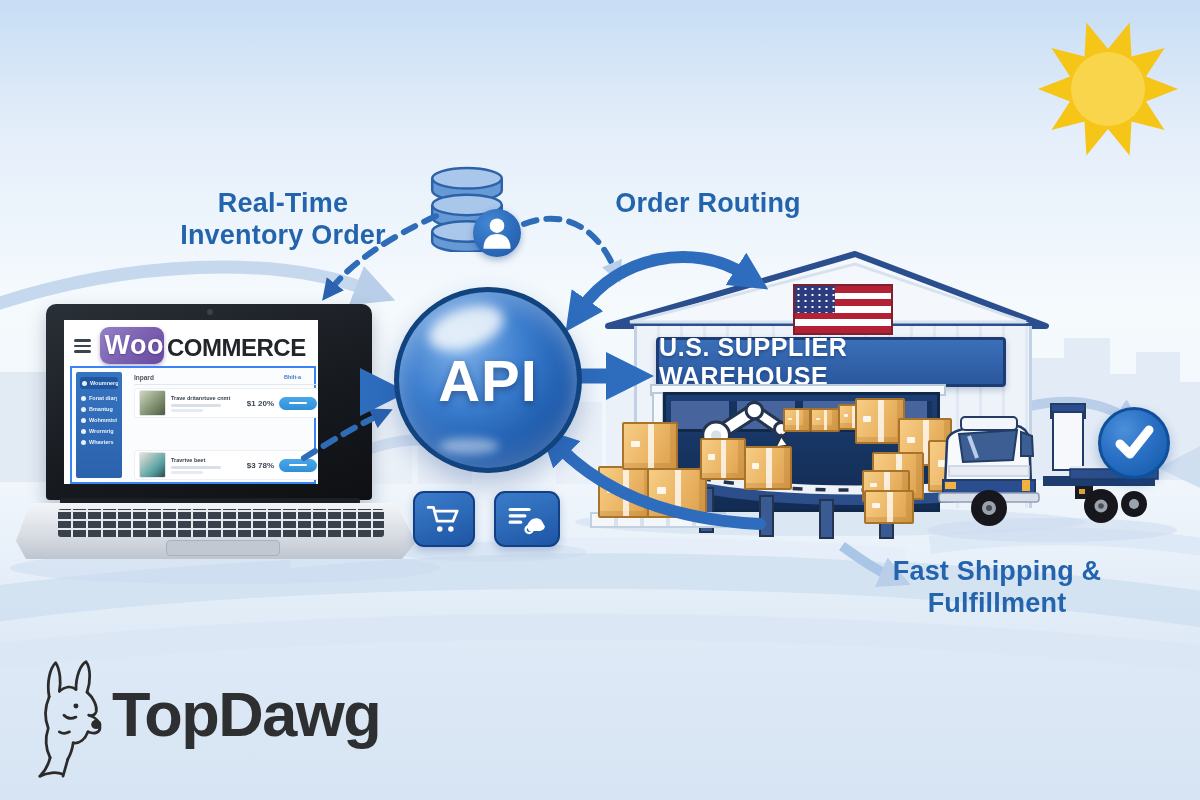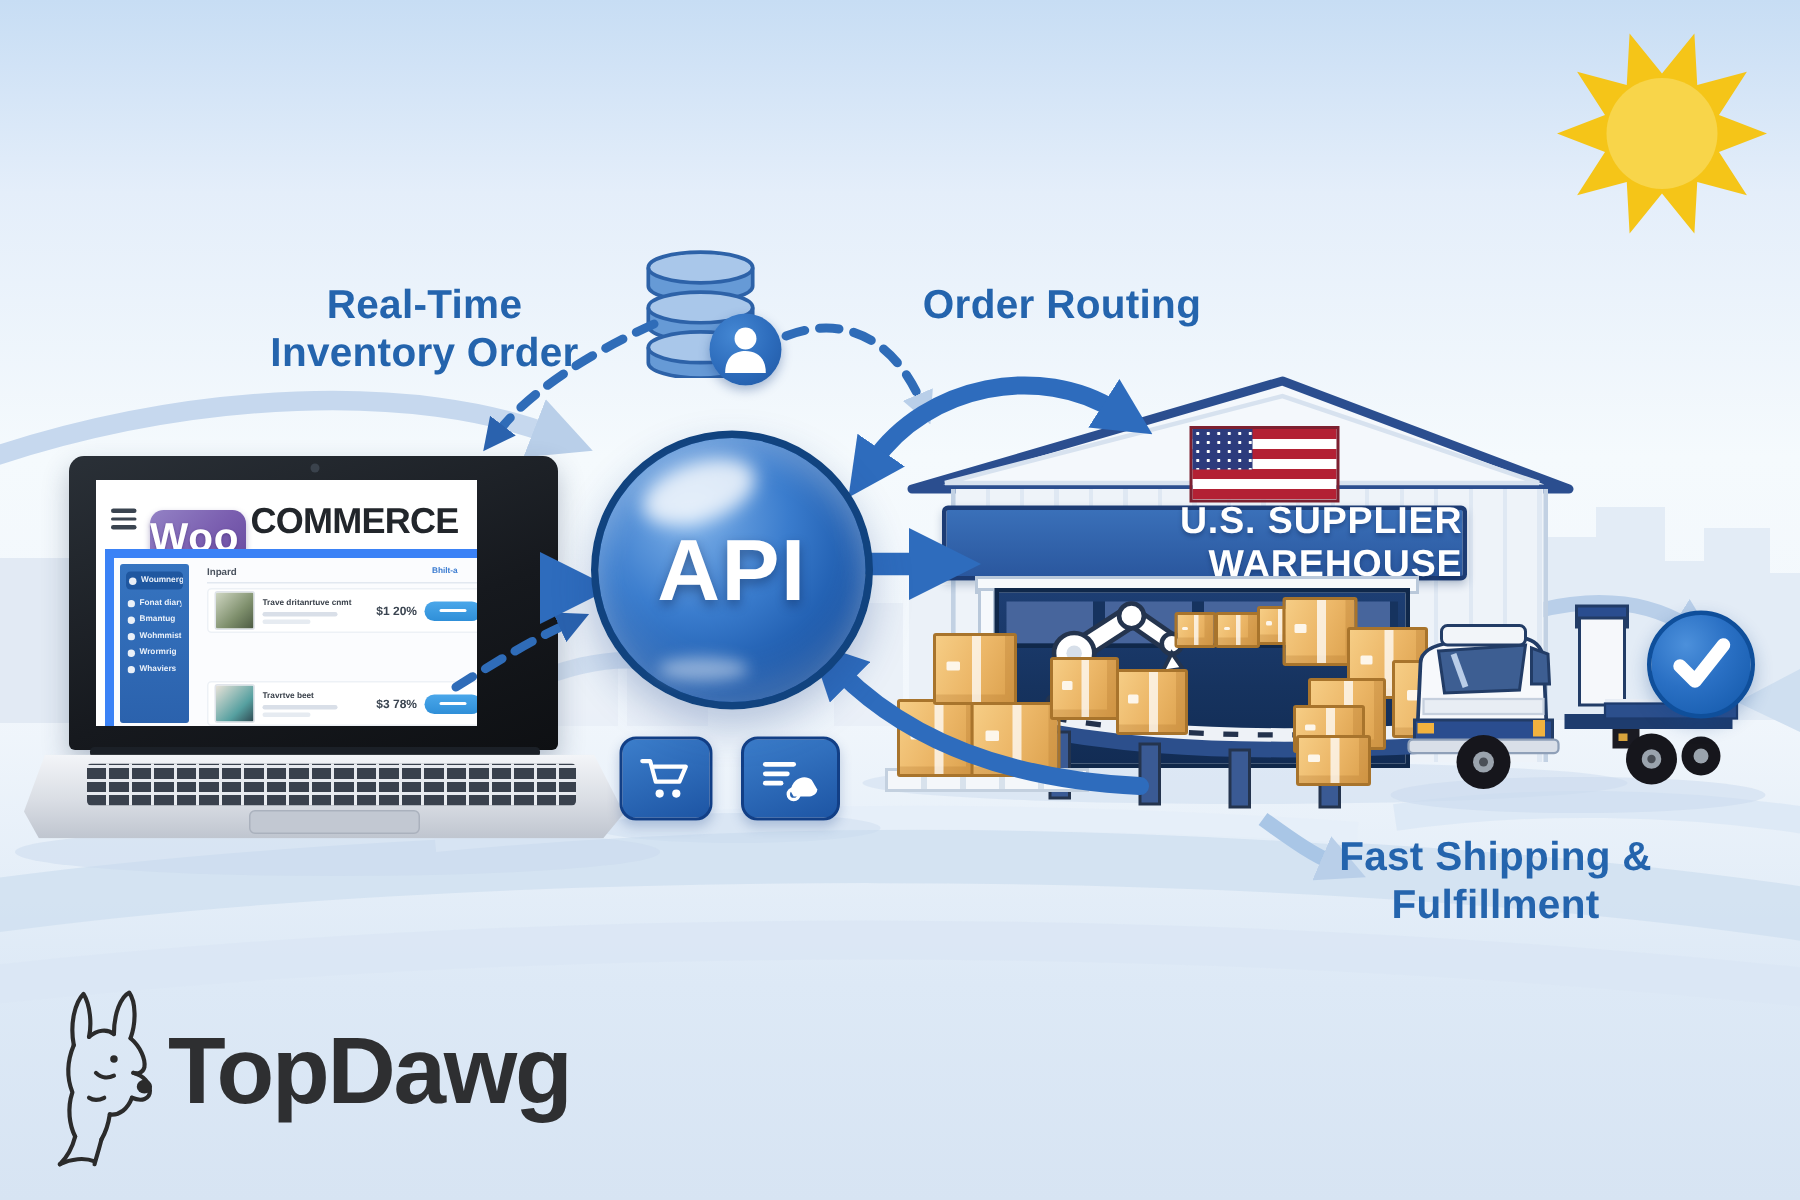--- a/index.html
+++ b/index.html
@@ -46,26 +46,26 @@
   .screen{position:absolute;background:#ffffff;overflow:hidden;}
   .lapbase{background:linear-gradient(180deg,#f3f5f8 0%,#d9dde4 55%,#bfc5cf 100%);
     clip-path:polygon(3.5% 0,95% 0,100% 70%,96.5% 100%,2.5% 100%,0 68%);box-shadow:0 6px 10px rgba(40,60,90,.25);}
   .kbd{background-color:#39414d;
     background-image:repeating-linear-gradient(90deg,transparent 0 13px,#e7eaef 13px 15px),
                      repeating-linear-gradient(0deg,transparent 0 7px,#e7eaef 7px 9px);border-radius:3px;}
   .tpad{background:#c2c8d2;border-radius:4px;border:1px solid #aab1bd;}
   .hinge{background:#1b2027;border-radius:3px;}
   
   .woobadge{background:linear-gradient(135deg,#9382c5 0%,#7b5fb0 55%,#674aa0 100%);border-radius:9px;
-    display:flex;align-items:center;justify-content:flex-start;box-shadow:0 2px 4px rgba(60,40,120,.35);margin-top:13px;}
+    display:flex;align-items:center;justify-content:flex-end;box-shadow:0 2px 4px rgba(60,40,120,.35);}
   .woobadge span{color:#fff;font-weight:800;font-size:27px;letter-spacing:.5px;text-shadow:0 1px 2px rgba(40,20,90,.4);}
   .commercetxt{color:#22262b;font-weight:800;font-size:24px;letter-spacing:-.5px;}
   .ham{display:flex;flex-direction:column;gap:3px;}
   .ham i{display:block;width:17px;height:2.6px;background:#3a4450;border-radius:2px;}
-  .miniapp{background:#fbfcfe;border:6px solid #3b82f6;}
+  .miniapp{background:#fbfcfe;border:2px solid #3b82f6;}
   .sbar{background:linear-gradient(180deg,#3674c0 0%,#2b62ad 100%);border-radius:2px;padding:5px 4px;box-sizing:border-box;}
   .sitem{display:flex;align-items:center;gap:3px;color:#eaf1fa;font-size:5.5px;font-weight:700;margin:5px 1px;white-space:nowrap;overflow:hidden;}
   .sitem .dot{flex:0 0 auto;width:5px;height:5px;border-radius:50%;background:#fff;opacity:.9;}
   .sitem.chip{background:#1f57a0;border-radius:3px;padding:3px 2px;margin:0 0 6px 0;}
   .prow{position:absolute;left:62px;width:188px;height:30px;background:#ffffff;border:1px solid #edf1f6;border-radius:3px;display:flex;align-items:center;gap:5px;padding:1px 4px;box-sizing:border-box;}
   .pthumb{flex:0 0 auto;width:25px;height:24px;border-radius:2px;border:1px solid #e0e4ea;}
   .pinfo{flex:1 1 auto;min-width:0;}
   .ptitle{font-size:5.5px;font-weight:700;color:#39404a;white-space:nowrap;overflow:hidden;}
   .psub{margin-top:3px;width:70%;height:3px;background:#d9dfe8;border-radius:2px;}
   .psub2{margin-top:2px;width:45%;height:3px;background:#e6ebf1;border-radius:2px;}
@@ -197,21 +197,21 @@
   </svg>
 
   <svg class="abs" style="left:596px;top:242px;z-index:2;" width="460" height="90" viewBox="0 0 460 90">
     <polygon points="12,84 259,12 450,84" fill="#f4f8fc" stroke="#2b4e8f" stroke-width="6" stroke-linejoin="round"></polygon>
     <polygon points="34,80 259,22 430,80" fill="none" stroke="#d7e2ef" stroke-width="3"></polygon>
   </svg>
   <div class="abs wall" style="left:634px;top:326px;width:392px;height:182px;z-index:2;"></div>
   <div class="abs flag" style="left:793px;top:284px;width:96px;height:47px;z-index:3;">
     <div class="canton"></div>
   </div>
-  <div class="abs banner" style="left:628px;top:337px;width:344px;height:44px;z-index:3;text-align:right;">
+  <div class="abs banner" style="left:656px;top:337px;width:344px;height:44px;z-index:3;">
     <span>U.S. SUPPLIER WAREHOUSE</span>
   </div>
   <div class="abs gutter" style="left:650px;top:384px;width:292px;height:8px;z-index:3;"></div>
   <div class="abs gutter" style="left:652px;top:392px;width:8px;height:114px;z-index:3;"></div>
   <div class="abs door" style="left:663px;top:392px;width:271px;height:114px;z-index:3;">
     <div class="winband"></div>
   </div>
 
   <svg class="abs" style="left:682px;top:368px;z-index:4;" width="124" height="140" viewBox="0 0 120 105">
     <g stroke-linecap="round">

